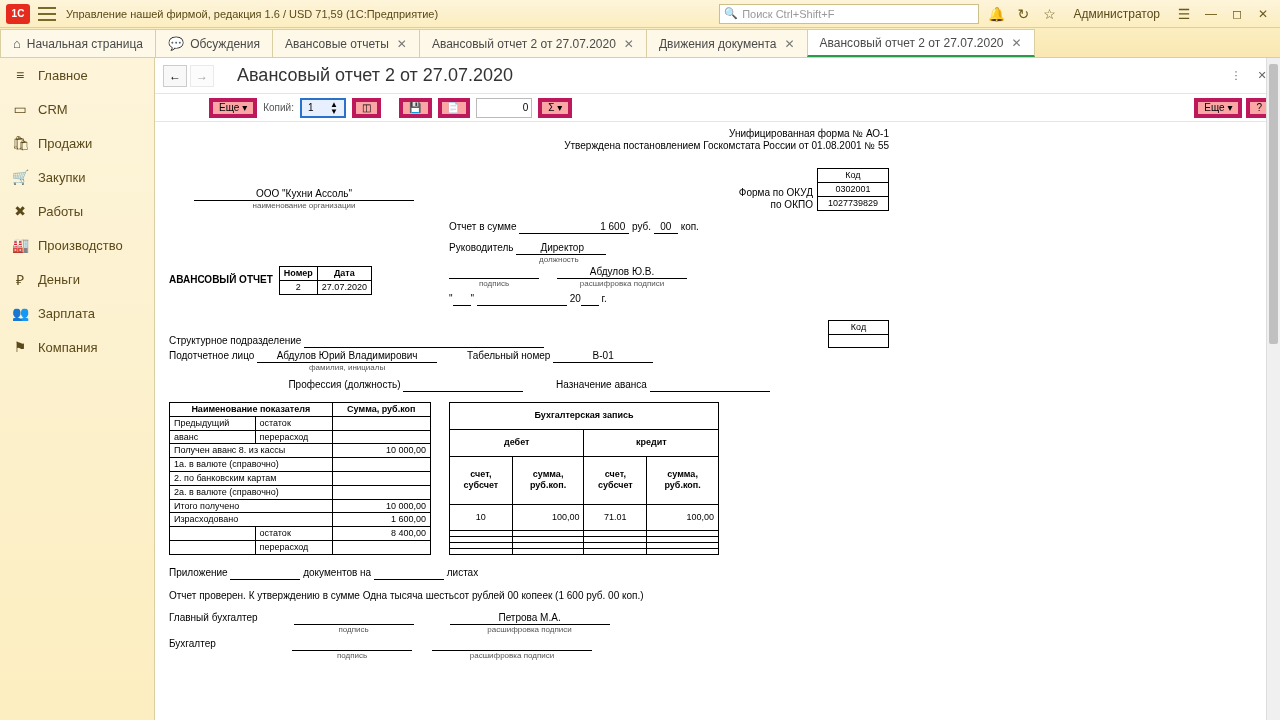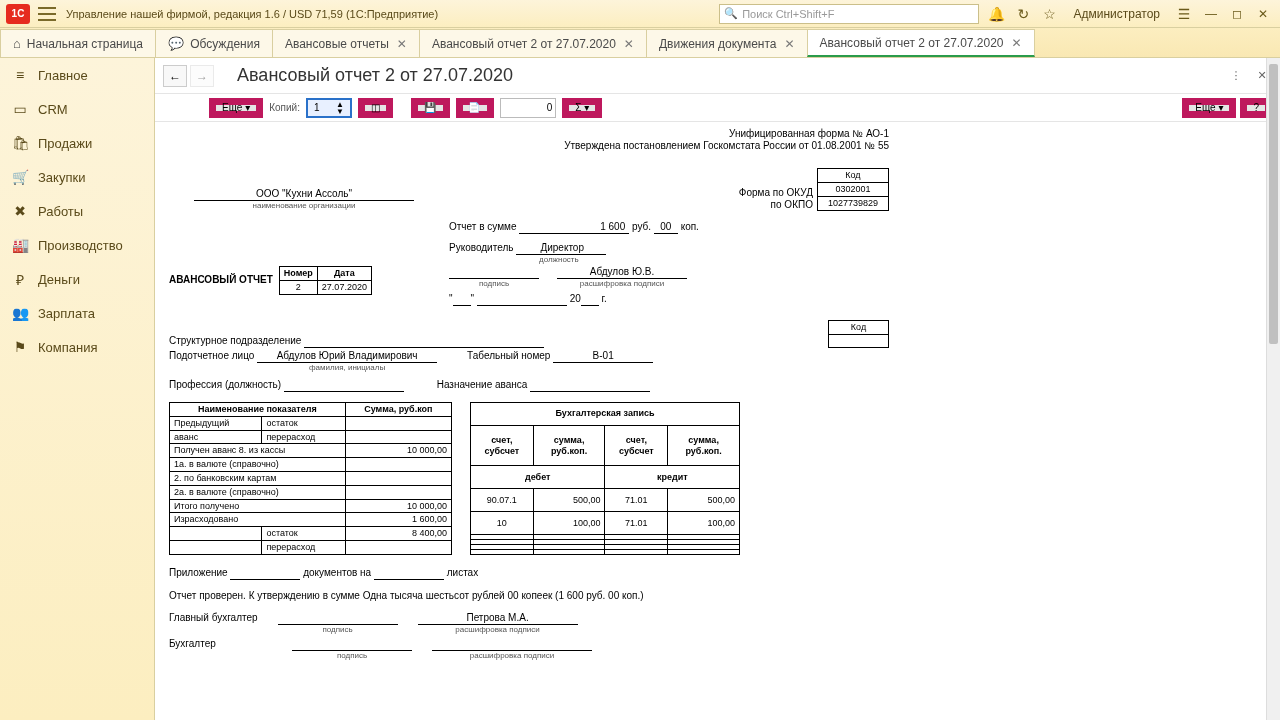--- a/index.html
+++ b/index.html
@@ -32,21 +32,21 @@
 .side-item .sicon{width:16px;text-align:center;font-size:14px;}
 
 .content { flex:1; background:#fff; display:flex; flex-direction:column; position:relative;}
 .content-head{height:36px;display:flex;align-items:center;padding:0 8px;border-bottom:1px solid #e5e5e5;}
 .nav-btn{width:24px;height:22px;border:1px solid #ccc;background:#f8f8f8;display:flex;align-items:center;justify-content:center;margin-right:3px;cursor:pointer;font-size:12px;}
 .doc-title{font-size:18px;font-weight:normal;margin-left:20px;color:#333;}
 .head-right{margin-left:auto;display:flex;gap:6px;align-items:center;}
 .icon-btn{width:20px;height:20px;border:1px solid #ccc;display:flex;align-items:center;justify-content:center;cursor:pointer;font-size:11px;color:#666;}
 
 .toolbar{height:28px;display:flex;align-items:center;padding:4px 8px;gap:6px;border-bottom:1px solid #e5e5e5;}
-.tbtn{height:20px;border:7px solid #be185d;background:#e5e5e5;padding:0 6px;display:flex;align-items:center;font-size:10px;cursor:pointer;gap:3px;}
+.tbtn{height:20px;border:4px solid #be185d;background:#fca5a5;padding:0 6px;display:flex;align-items:center;font-size:10px;cursor:pointer;gap:3px;}
 .tbtn.sel{border:2px solid #2a71c9;background:#e8f0ff;}
 .spin{width:56px;height:20px;border:1px solid #bbb;display:flex;align-items:center;justify-content:flex-end;padding:0 3px;font-size:10px;}
 .tlabel{font-size:10px;color:#555;}
 
 .doc-area{flex:1;overflow:auto;position:relative;background:#fff;padding:6px 18px 20px 14px;}
 .scrollbar-v{position:absolute;right:0;top:0;bottom:0;width:14px;background:#f0f0f0;border-left:1px solid #ddd;}
 .scrollbar-v .thumb{position:absolute;left:2px;right:2px;top:6px;height:280px;background:#c0c0c0;border-radius:2px;}
 
 
 .pf{width:720px;font-size:10px;color:#000;line-height:1.2;}
@@ -308,31 +308,31 @@
             <span>Подотчетное лицо</span>
             <span class="ul" style="min-width:180px;text-align:center;">Абдулов Юрий Владимирович</span>
             <div class="small" style="padding-left:140px;">фамилия, инициалы</div>
           </div>
           <div style="margin-left:30px;">
             <span>Табельный номер</span>
             <span class="ul" style="min-width:100px;text-align:center;">В-01</span>
           </div>
         </div>
 
-        <div style="margin-top:6px;">
+        <div style="margin-top:6px;text-align:center;">
           <span>Профессия (должность)</span>
           <span class="ul" style="min-width:120px;">&nbsp;</span>
           <span style="margin-left:30px;">Назначение аванса</span>
           <span class="ul" style="min-width:120px;">&nbsp;</span>
         </div>
 
         <div style="height:10px;"></div>
 
         <div style="display:flex;gap:18px;">
-          <table class="tab1" style="width:283px;">
+          <table class="tab1" style="width:262px;">
             <tbody>
                 <tr>
                   <th colspan="2" class="c">Наименование показателя</th>
                   <th>Сумма, руб.коп</th>
                 </tr>
             </tbody>
               <tbody id="ltbody">
                 <tr>
                   <td>Предыдущий</td>
                   <td>остаток</td>
@@ -376,39 +376,33 @@
                   <td></td>
                   <td>перерасход</td>
                   <td style="text-align:right"></td>
                 </tr>
               </tbody>
           </table>
           <table class="tab1" style="width:270px;">
             <tbody>
                 <tr>
                   <th colspan="4" class="c">Бухгалтерская запись</th>
+                </tr>
+            <tr>
+                  <th colspan="2" class="c">дебет</th>
+                  <th colspan="2" class="c">кредит</th>
                 </tr>
             <tr>
               <th>счет, субсчет</th>
                   <th>сумма, руб.коп.</th>
               <th>счет, субсчет</th>
                   <th>сумма, руб.коп.</th>
             </tr>
-            <tr>
-                  <th colspan="2" class="c">дебет</th>
-                  <th colspan="2" class="c">кредит</th>
-                </tr>
             </tbody>
               <tbody id="rtbody">
-                <tr>
-                  <td class="c">90.07.1</td>
-                  <td style="text-align:right">500,00</td>
-                  <td class="c">71.01</td>
-                  <td style="text-align:right">500,00</td>
-                </tr>
                 <tr>
                   <td class="c">10</td>
                   <td style="text-align:right">100,00</td>
                   <td class="c">71.01</td>
                   <td style="text-align:right">100,00</td>
                 </tr>
                 <tr>
                   <td class="c"></td>
                   <td style="text-align:right"></td>
                   <td class="c"></td>
@@ -436,21 +430,21 @@
           </table>
         </div>
 
         <div style="height:12px;"></div>
         <div>
           <span>Приложение</span> <span class="ul" style="min-width:70px;">&nbsp;</span> <span>документов на</span> <span class="ul" style="min-width:70px;">&nbsp;</span> <span>листах</span>
         </div>
         <div style="height:10px;"></div>
         <div>Отчет проверен. К утверждению в сумме Одна тысяча шестьсот рублей 00 копеек (1 600 руб. 00 коп.)</div>
         <div style="height:10px;"></div>
-        <div style="display:flex;gap:20px;">
+        <div style="display:flex;gap:36px;">
           <span>Главный бухгалтер</span>
           <div style="text-align:center;"><span class="ul" style="min-width:120px;">&nbsp;</span><div class="small">подпись</div></div>
           <div style="text-align:center;"><span class="ul" style="min-width:160px;">Петрова М.А.</span><div class="small">расшифровка подписи</div></div>
         </div>
         <div style="height:4px;"></div>
         <div style="display:flex;gap:20px;">
           <span style="min-width:103px;display:inline-block;">Бухгалтер</span>
           <div style="text-align:center;"><span class="ul" style="min-width:120px;">&nbsp;</span><div class="small">подпись</div></div>
           <div style="text-align:center;"><span class="ul" style="min-width:160px;">&nbsp;</span><div class="small">расшифровка подписи</div></div>
         </div>

